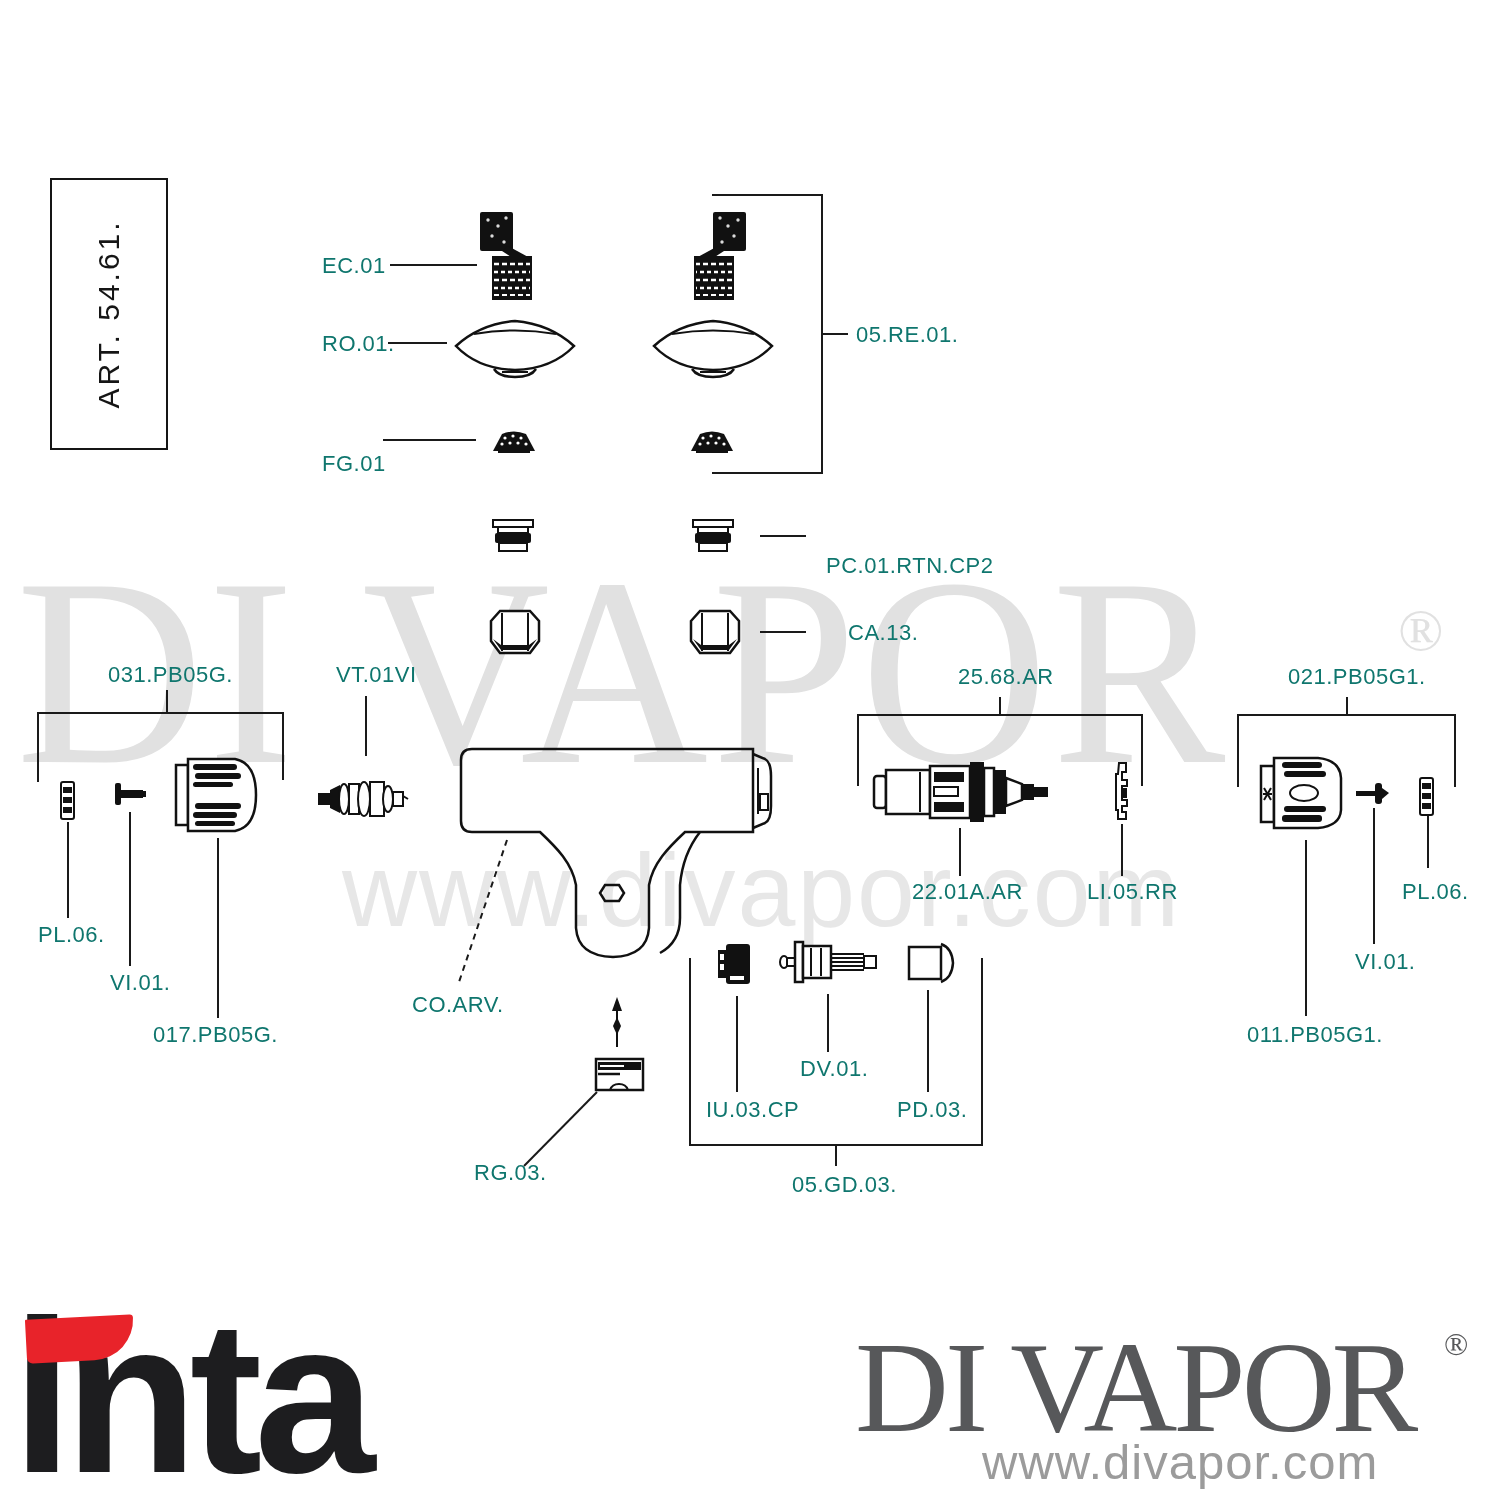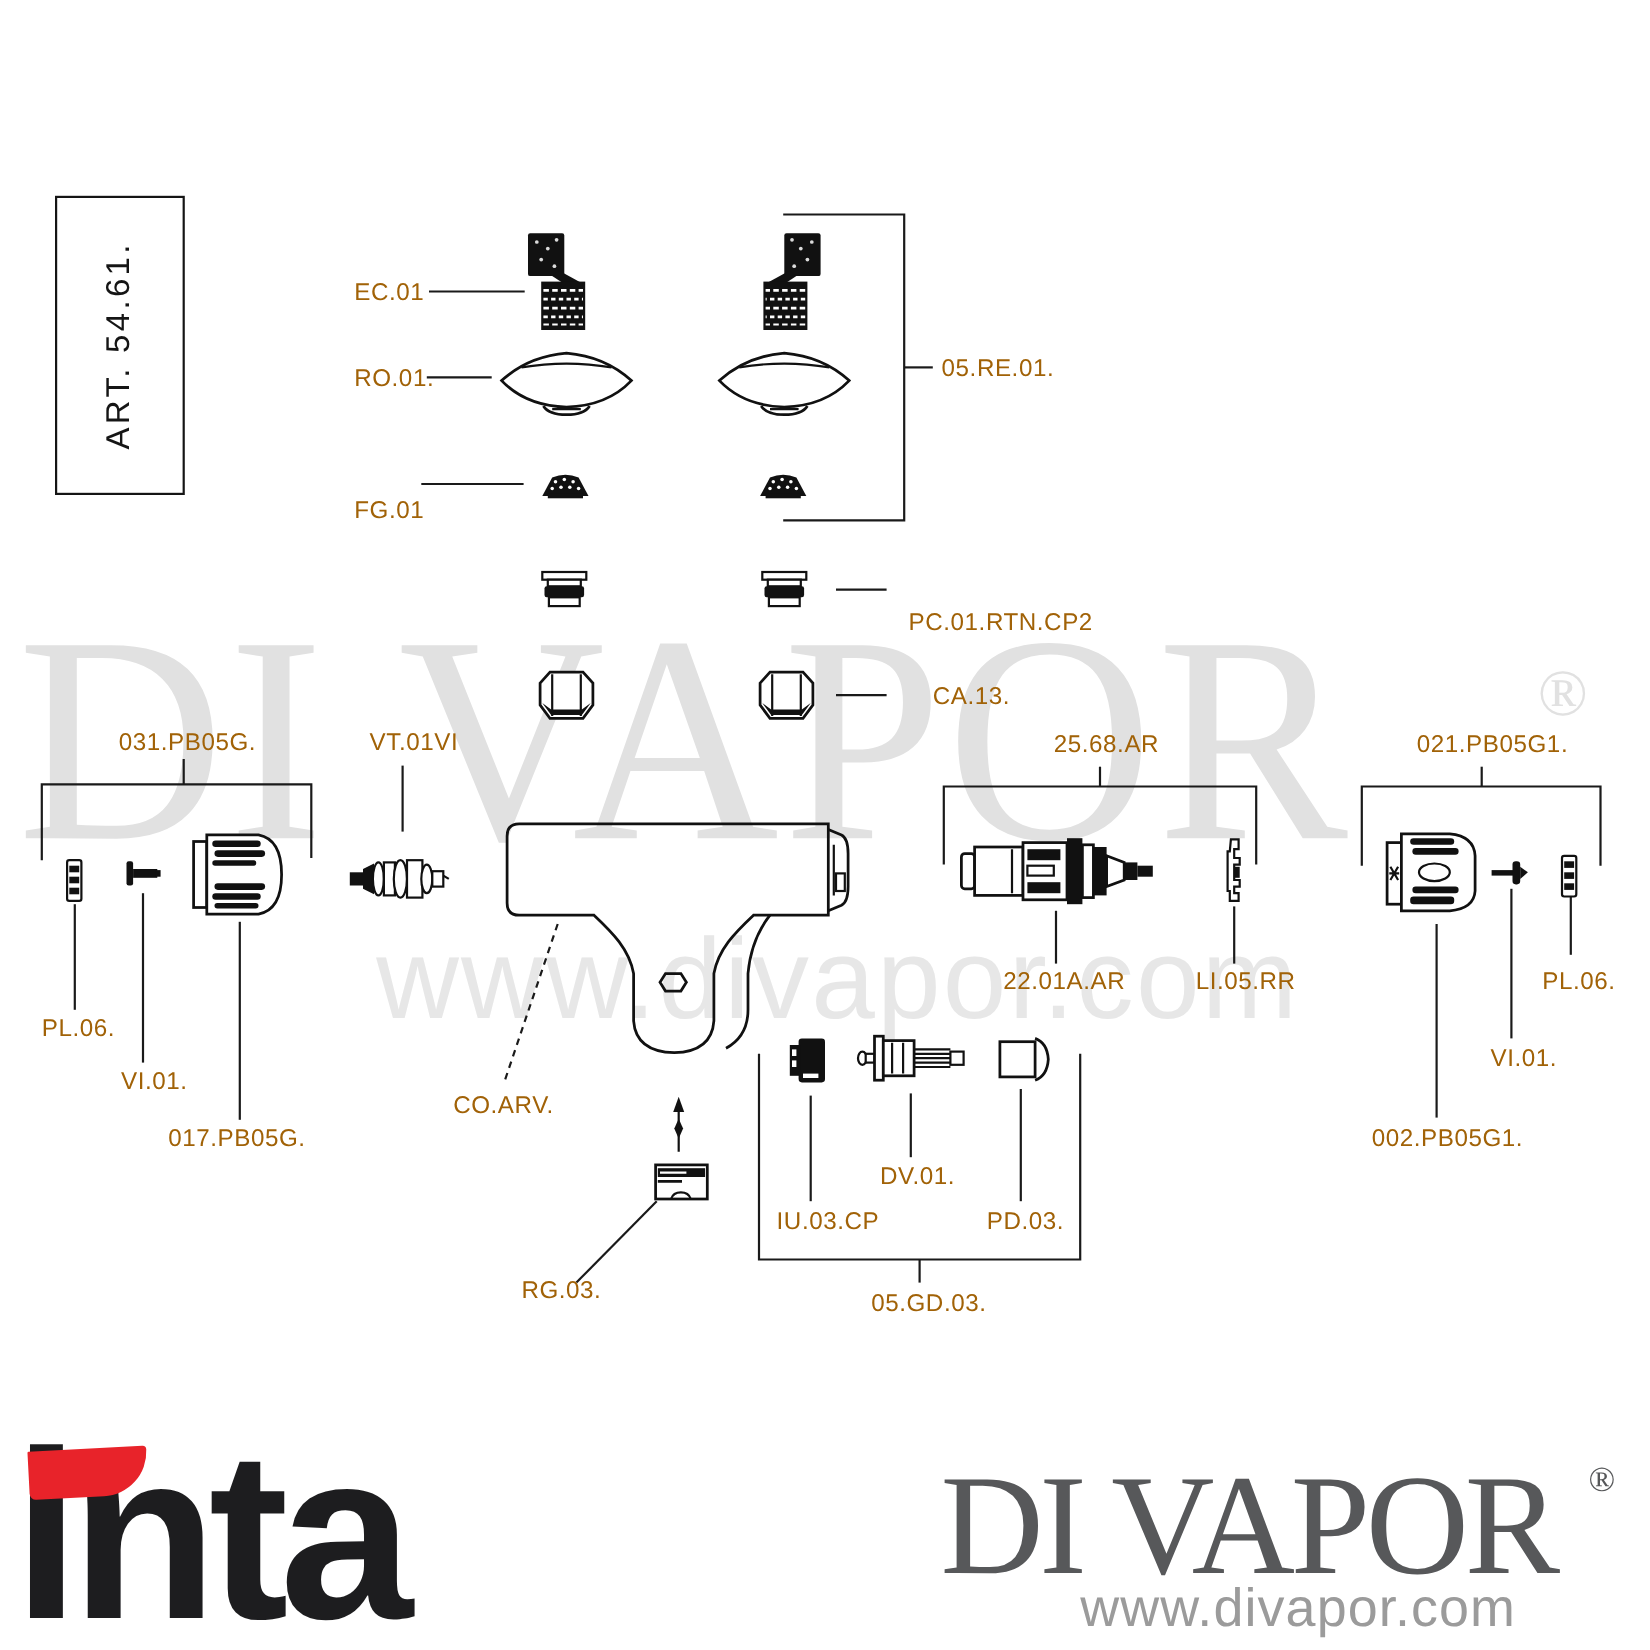--- a/index.html
+++ b/index.html
@@ -10,21 +10,21 @@
             font-size:268px;line-height:1;color:#e1e1e1;letter-spacing:4px;white-space:nowrap;
             transform:scaleX(.97);transform-origin:left top;}
   .wm-reg{position:absolute;left:1398px;top:600px;font-family:"Liberation Serif",serif;
           font-size:60px;color:#e1e1e1;line-height:1;}
   .wm-url{position:absolute;left:342px;top:838px;font-size:104px;line-height:1;color:#e7e7e7;
           letter-spacing:2px;white-space:nowrap;}
   
   #lines{position:absolute;left:0;top:0;}
   .ln{stroke:#1a1a1a;stroke-width:2;fill:none;}
   .ln.dash{stroke-dasharray:6 5;}
-  .lbl{position:absolute;font-size:22px;color:#a16207;letter-spacing:.5px;white-space:nowrap;}
+  .lbl{position:absolute;font-size:22px;color:#0f766e;letter-spacing:.5px;white-space:nowrap;}
   .part{position:absolute;}
   .artbox{position:absolute;left:50px;top:178px;width:114px;height:268px;border:2px solid #151515;
           background:#fff;display:flex;align-items:center;justify-content:center;}
   .artbox span{transform:rotate(-90deg);font-size:30px;letter-spacing:3px;color:#151515;white-space:nowrap;}
   
   .inta{position:absolute;left:12px;top:1288px;font-size:218px;line-height:1;font-weight:bold;
         letter-spacing:-8px;color:#1d1d1f;}
   .inta-accent{position:absolute;left:26px;top:1317px;width:108px;height:44px;background:#e8232a;
                border-radius:2px 6px 70px 10px;transform:rotate(-3deg);}
   .dv-logo{position:absolute;left:855px;top:1322px;font-family:"Liberation Serif",serif;
@@ -306,21 +306,21 @@
   <div class="lbl" style="left:958px;top:664px">25.68.AR</div>
   <div class="lbl" style="left:1288px;top:664px">021.PB05G1.</div>
   <div class="lbl" style="left:38px;top:922px">PL.06.</div>
   <div class="lbl" style="left:110px;top:970px">VI.01.</div>
   <div class="lbl" style="left:153px;top:1022px">017.PB05G.</div>
   <div class="lbl" style="left:412px;top:992px">CO.ARV.</div>
   <div class="lbl" style="left:912px;top:879px">22.01A.AR</div>
   <div class="lbl" style="left:1087px;top:879px">LI.05.RR</div>
   <div class="lbl" style="left:1402px;top:879px">PL.06.</div>
   <div class="lbl" style="left:1355px;top:949px">VI.01.</div>
-  <div class="lbl" style="left:1247px;top:1022px">002.PB05G1.</div>
+  <div class="lbl" style="left:1247px;top:1022px">011.PB05G1.</div>
   <div class="lbl" style="left:474px;top:1160px">RG.03.</div>
   <div class="lbl" style="left:706px;top:1097px">IU.03.CP</div>
   <div class="lbl" style="left:800px;top:1056px">DV.01.</div>
   <div class="lbl" style="left:897px;top:1097px">PD.03.</div>
   <div class="lbl" style="left:792px;top:1172px">05.GD.03.</div>
 
   <div class="inta">inta</div>
   <div class="inta-accent"></div>
   <div class="dv-logo">DI VAPOR</div>
   <div class="dv-reg">®</div>

